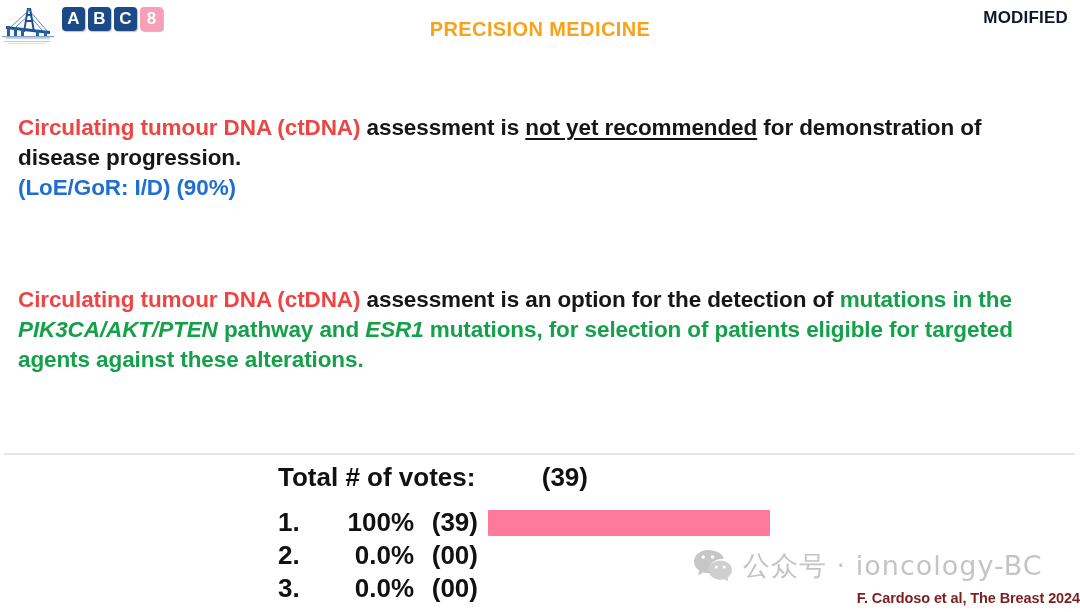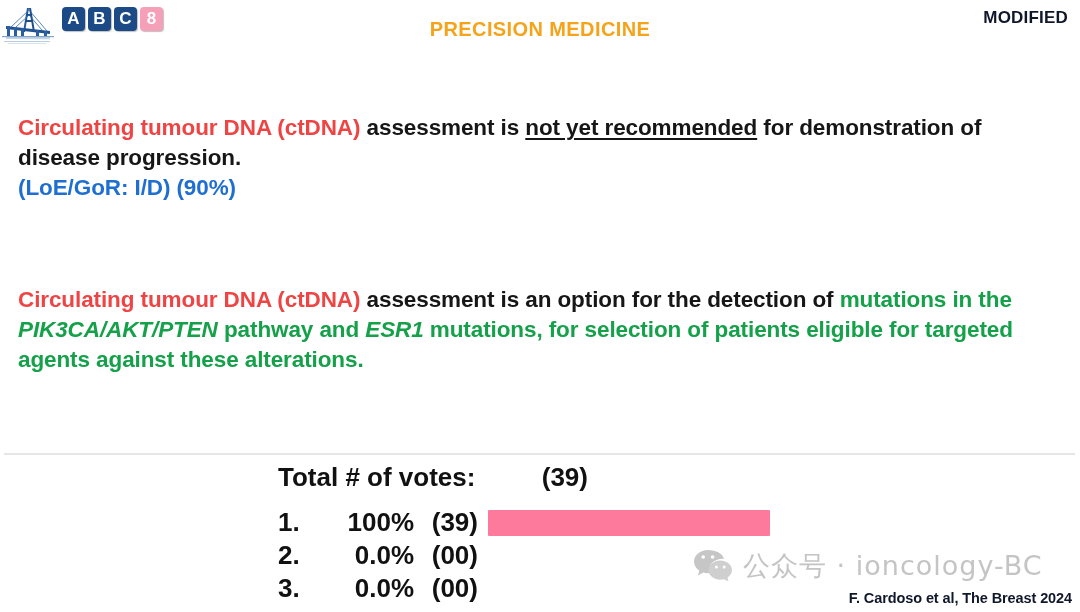--- a/index.html
+++ b/index.html
@@ -164,25 +164,25 @@
     font-size: 27px;
     font-weight: normal;
     color: #c4c4c4;
     letter-spacing: 1px;
     font-family: "DejaVu Sans", sans-serif;
   }
 
   
   .footer-citation {
     position: absolute;
-    right: 8px;
+    right: 0;
     bottom: 6px;
     font-size: 14.5px;
     font-weight: bold;
-    color: #0f172a;
+    color: #7f1d1d;
     letter-spacing: -0.1px;
   }
 </style>
 </head>
 <body>
 
 <div class="slide-header">
 
   <div class="logo-block">
     <span class="bridge-icon">

